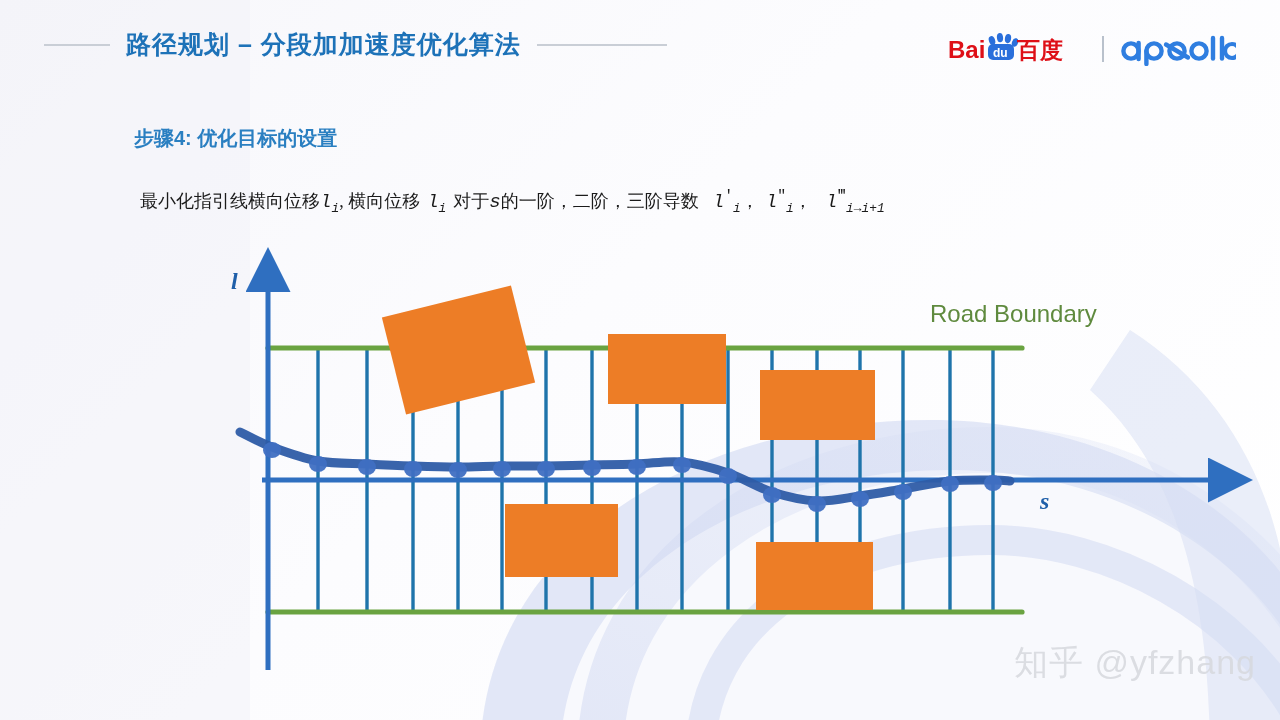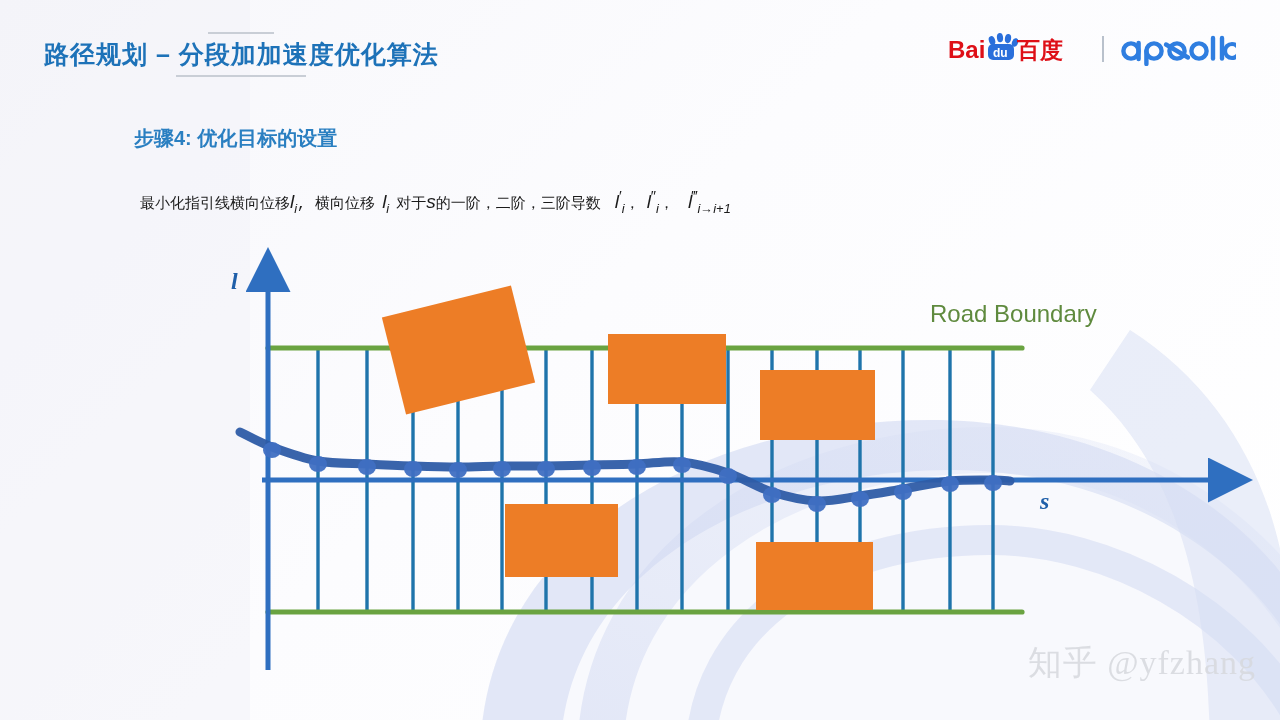--- a/index.html
+++ b/index.html
@@ -10,21 +10,21 @@
     font-family:"Liberation Sans","DejaVu Sans",sans-serif;
   }
   .slide{position:absolute;inset:0;width:1280px;height:720px;overflow:hidden;
          background:linear-gradient(135deg,#f7f7fb 0%,#fcfcfe 45%,#ffffff 100%);}
 
   
   .bg-decor{position:absolute;inset:0;pointer-events:none;}
 
   
   .header{position:absolute;left:0;top:0;width:1280px;height:96px;}
-  .title-wrap{position:absolute;left:44px;top:32px;display:flex;align-items:center;gap:8px;flex-direction:column;}
+  .title-wrap{position:absolute;left:44px;top:32px;display:flex;align-items:center;gap:16px;}
   .rule{width:66px;height:2px;background:#c9ced6;}
   .rule.right{width:130px;}
   .slide-title{
     font-size:25px;font-weight:bold;color:#1d72b8;letter-spacing:1px;
     white-space:nowrap;line-height:1;
   }
 
   
   .logos{position:absolute;right:44px;top:30px;display:flex;align-items:center;gap:14px;height:38px;}
   .baidu-logo{display:flex;align-items:center;height:32px;}
@@ -36,22 +36,22 @@
     position:absolute;left:134px;top:125px;
     font-size:20px;color:#2a7fc1;font-weight:600;white-space:nowrap;
   }
 
   
   .formula{
     position:absolute;left:140px;top:188px;
     font-size:19px;color:#1b1b1b;white-space:nowrap;
     font-family:"Liberation Serif","DejaVu Serif",serif;
   }
-  .formula .cn{font-family:Liberation Mono, monospace;font-size:15px;}
-  .mi{font-style:italic;font-family:Liberation Sans, sans-serif;}
+  .formula .cn{font-family:Liberation Serif, serif;font-size:18px;}
+  .mi{font-style:italic;font-family:Liberation Mono, monospace;}
   .mi sub{font-style:italic;font-size:0.68em;}
   .mi sup{font-style:normal;font-size:0.78em;}
   .sp{display:inline-block;width:7px;}
   .sp-wide{display:inline-block;width:14px;}
 
   .road-boundary-label{
     position:absolute;left:930px;top:300px;
     font-size:24px;color:#5f8a3e;white-space:nowrap;
   }
   .axis-label-l{
@@ -62,21 +62,21 @@
   .axis-label-s{
     position:absolute;left:1040px;top:488px;
     font-size:24px;font-weight:bold;font-style:italic;color:#1f5fa9;
     font-family:"Liberation Serif","DejaVu Serif",serif;
   }
 
   
   .watermark{
     position:absolute;right:24px;bottom:34px;
     font-size:34px;color:#d7d9de;opacity:.85;
-    font-family:Liberation Serif, serif;
+    font-family:Liberation Sans, sans-serif;
     white-space:nowrap;letter-spacing:1px;
   }
 </style>
 </head>
 <body>
 
 <div class="slide">
 
   <svg class="bg-decor" width="1280" height="720" viewBox="0 0 1280 720">
     <defs>

